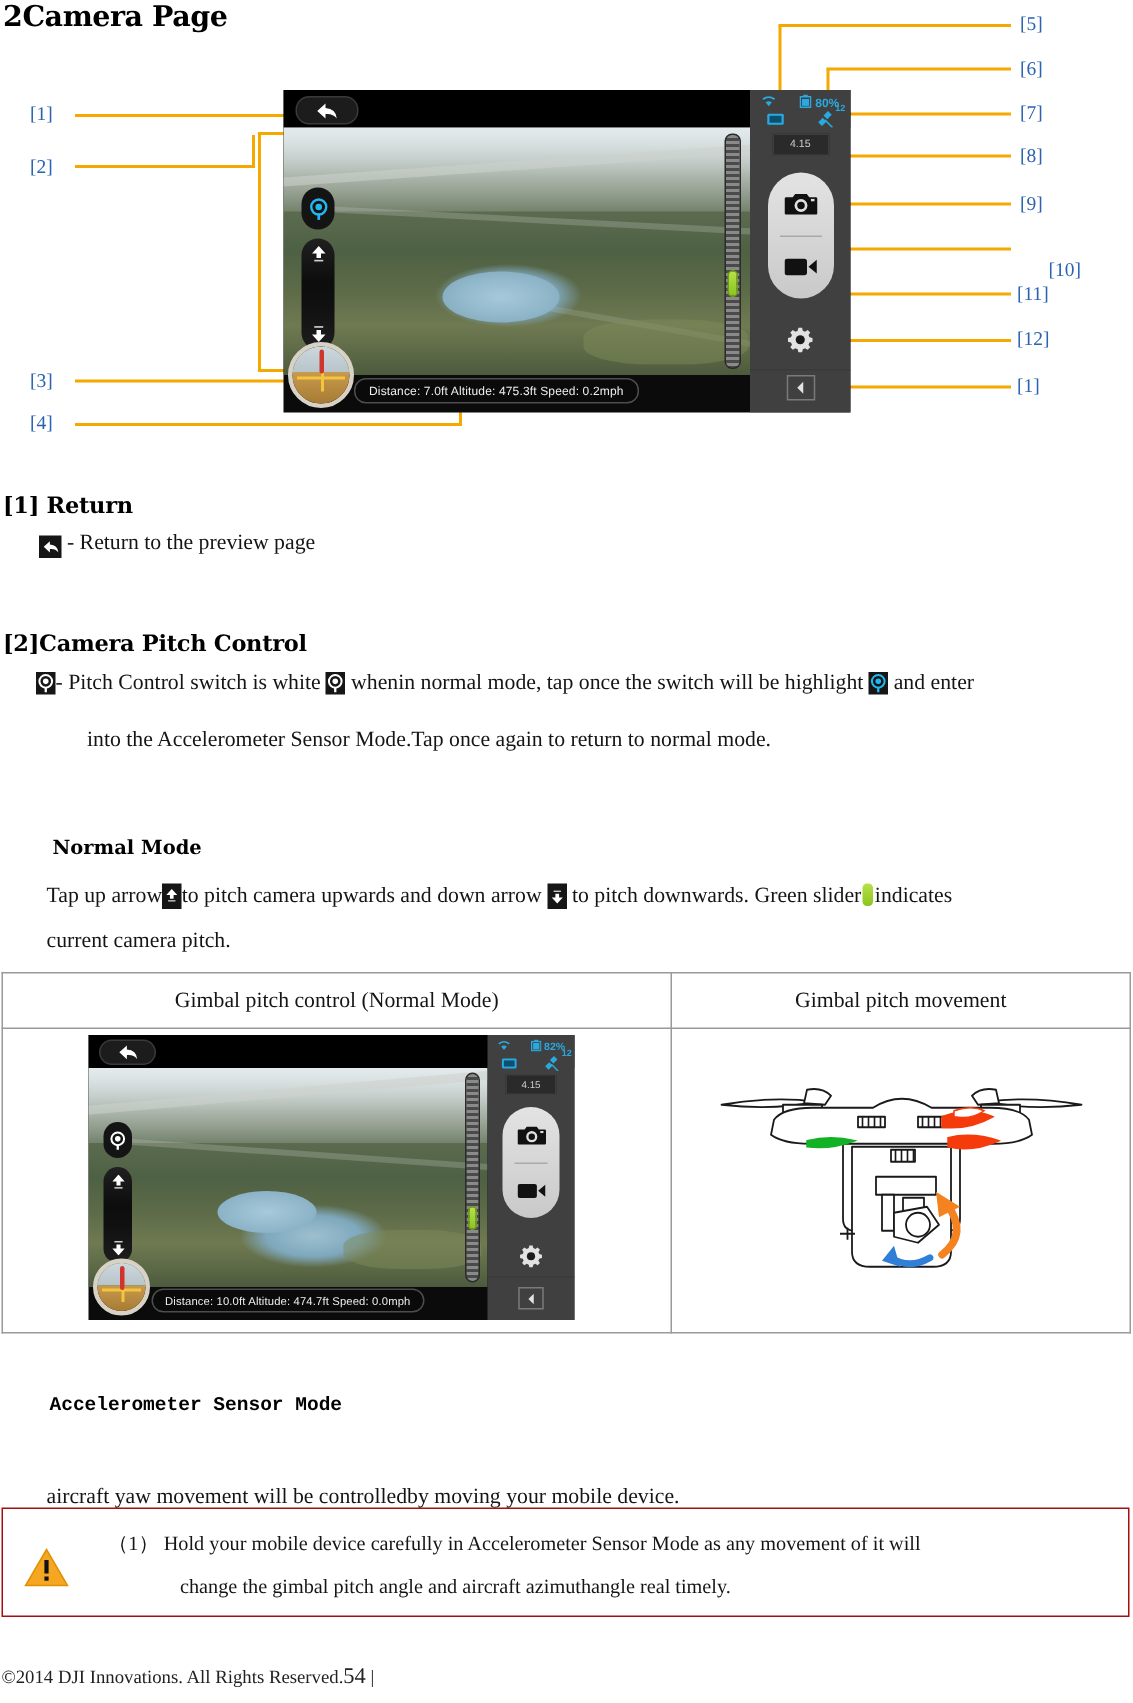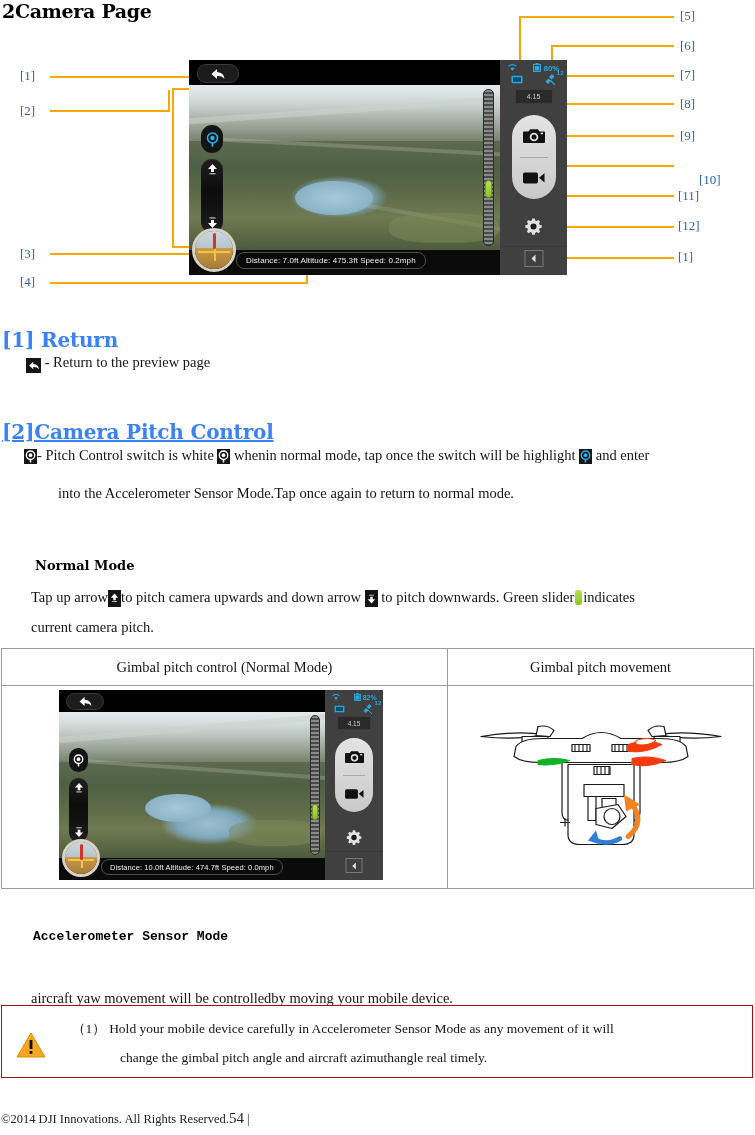--- a/index.html
+++ b/index.html
@@ -371,22 +371,22 @@
     width: 100%;
     height: 1px;
     background: #3a3a3a;
   }
 
   
   .h2 {
     position: absolute;
     font-family: "DejaVu Serif", serif;
     font-weight: bold;
-    font-size: 20px;
-    color: #3b82f6;
+    font-size: 15px;
+    color: #000000;
     letter-spacing: -0.2px;
   }
   .h3 {
     position: absolute;
     font-family: "DejaVu Serif", serif;
     font-weight: bold;
     font-size: 13px;
     color: #000;
   }
   .para {
@@ -668,21 +668,21 @@
   <div class="h2" style="left:2px; top:328px;">[1] Return</div>
   <div class="para" style="left:26px; top:352px; line-height:20px;">
     <span class="ic-box">
       <svg width="12" height="9" viewBox="0 0 16 12" aria-hidden="true">
         <path d="M7 1 L1.5 6 L7 11 L7 8 Q12 7.5 14.5 11 Q14 4.5 7 4 Z" fill="#ffffff"></path>
       </svg>
     </span>
     <span>- Return to the preview page</span>
   </div>
 
-  <div class="h2" style="left:2px; top:420px;text-decoration:underline;">[2]Camera Pitch Control</div>
+  <div class="h2" style="left:2px; top:420px;">[2]Camera Pitch Control</div>
 
   <div class="para" style="left:24px; top:440px; width:731px; line-height:31px;">
     <span class="ic-box sm">
       <svg width="11" height="13" viewBox="0 0 13 15" aria-hidden="true">
         <circle cx="6.5" cy="6" r="5" fill="none" stroke="#ffffff" stroke-width="1.6"></circle>
         <circle cx="6.5" cy="6" r="2.2" fill="#ffffff"></circle>
         <rect x="5.6" y="10.4" width="1.8" height="4.2" fill="#ffffff"></rect>
       </svg>
     </span><span>- Pitch Control switch is white</span>
     <span class="ic-box sm">

